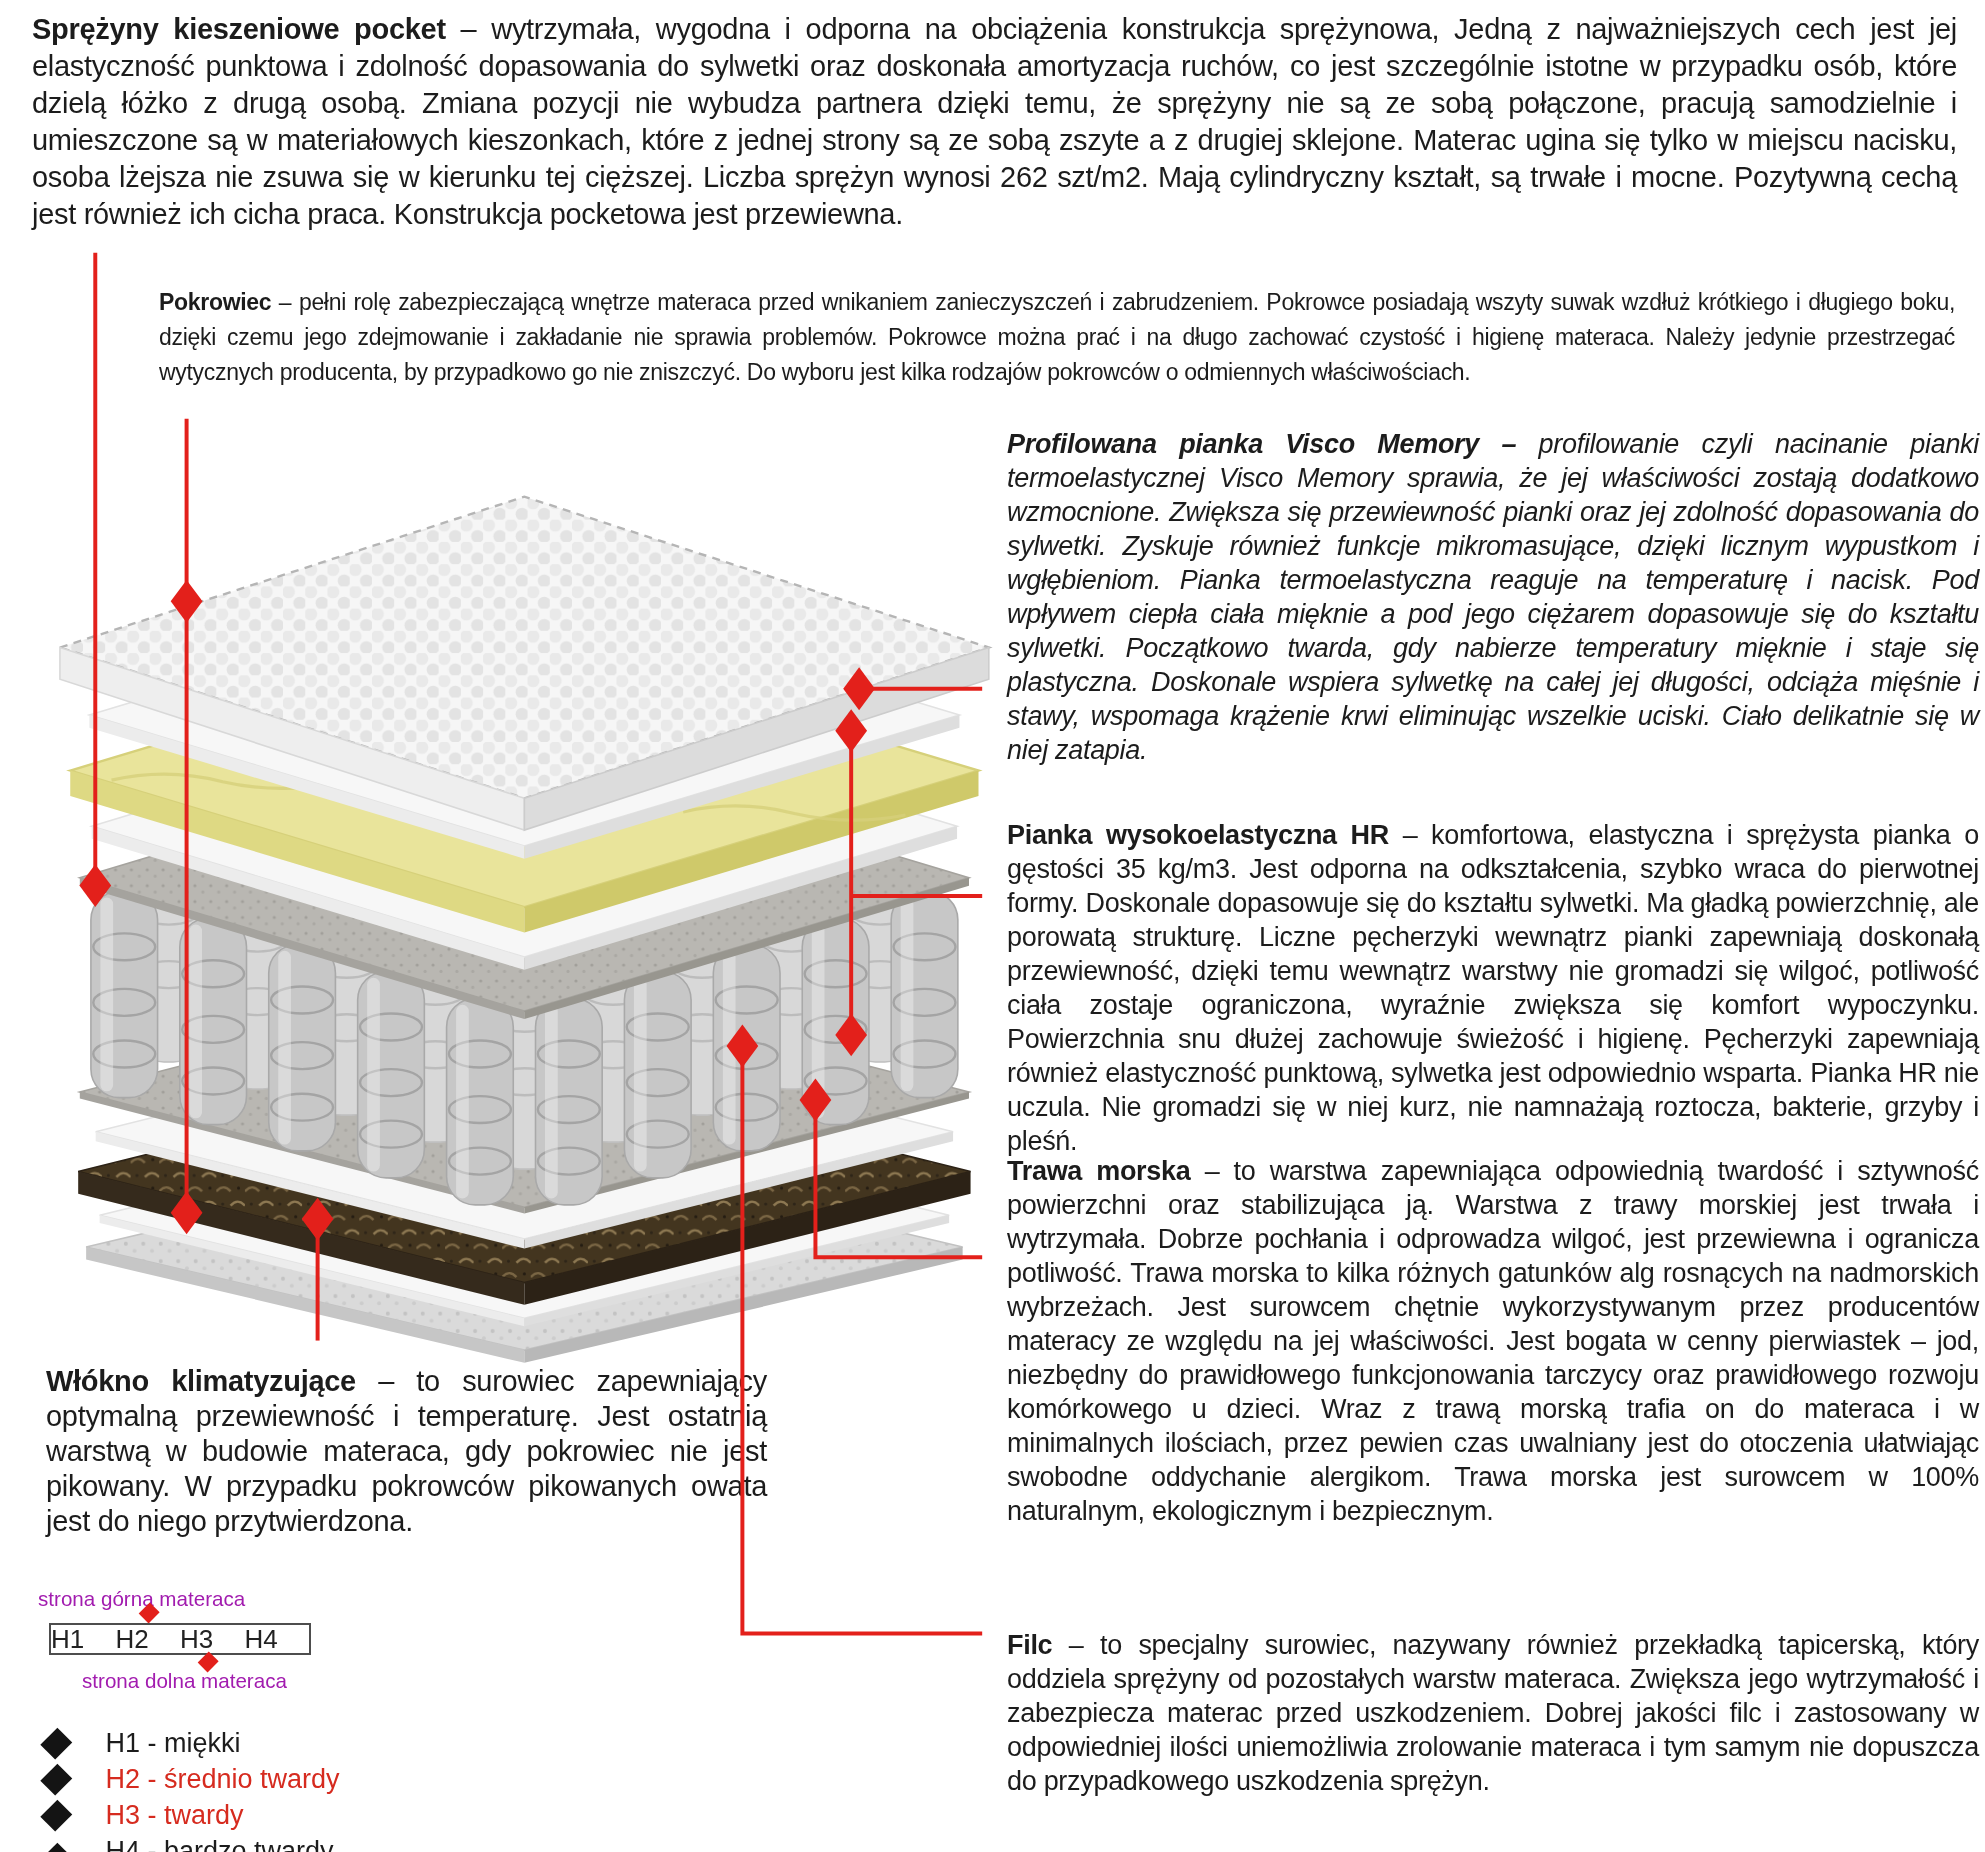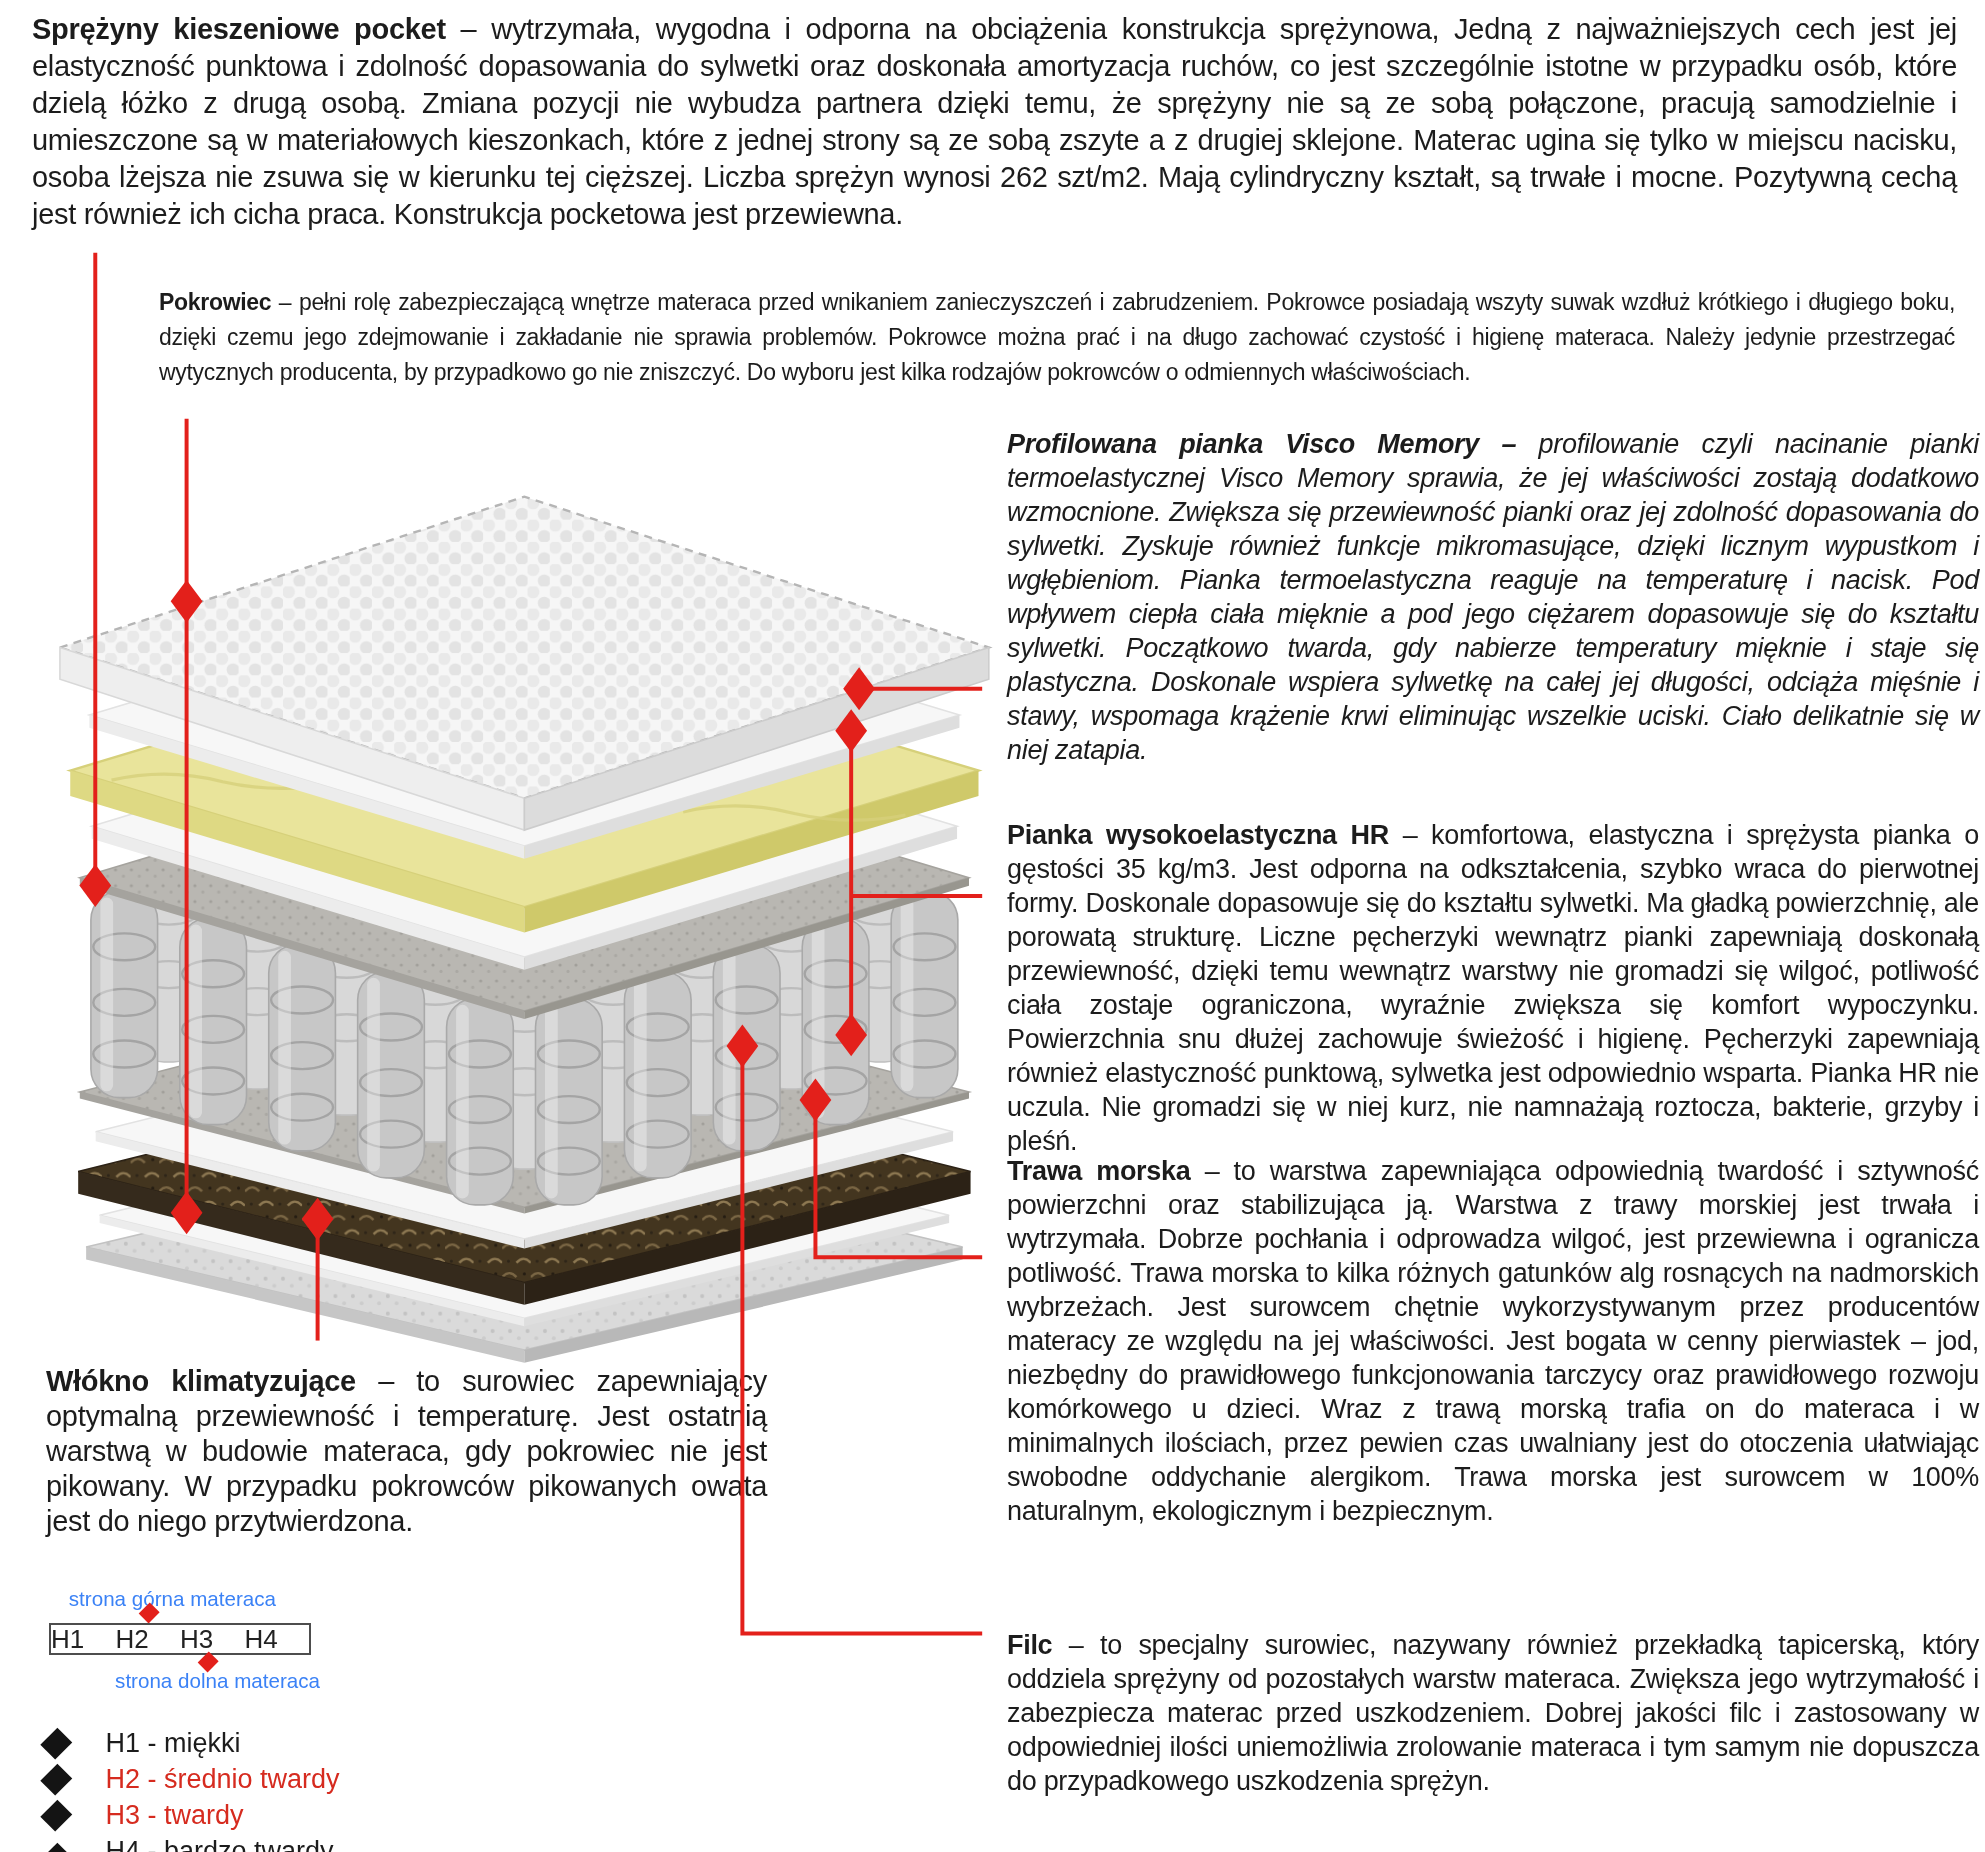--- a/index.html
+++ b/index.html
@@ -24,21 +24,21 @@
   .p-visco{top:427px;font-style:italic;}
   .p-hr{top:818px;}
   .p-seagrass{top:1154px;}
   .p-felt{top:1628px;}
   .p-fiber{left:46px;top:1348px;width:721px;font-size:29px;line-height:35px;margin-top:16px;}
 
   .illu{position:absolute;left:16px;top:453px;width:985px;height:913px;overflow:visible;}
   .overlay{position:absolute;left:0;top:0;width:1985px;height:1853px;pointer-events:none;}
 
   
-  .hs-label{position:absolute;font-size:20.6px;color:#3b82f6;text-align:right;width:238px;}
+  .hs-label{position:absolute;font-size:20.6px;color:#a21caf;text-align:left;width:238px;}
   .hs-top-label{left:38px;top:1587px;}
   .hs-bottom-label{left:82px;top:1669px;}
   .hs-box{
     position:absolute;left:49px;top:1623px;width:262px;height:32px;
     border:2.4px solid #4d4d4d;display:flex;align-items:center;box-sizing:border-box;
   }
   .hs-cell{flex:1;font-size:26px;color:#222;}
   .pointer-diamond{
     position:absolute;width:14.3px;height:14.3px;background:var(--red);
     transform:rotate(45deg) scaleY(1.12);

